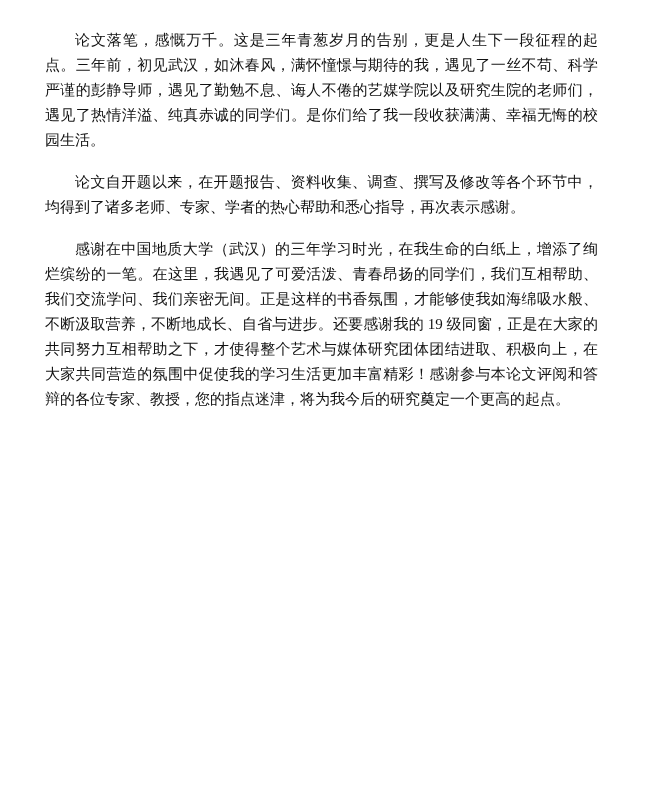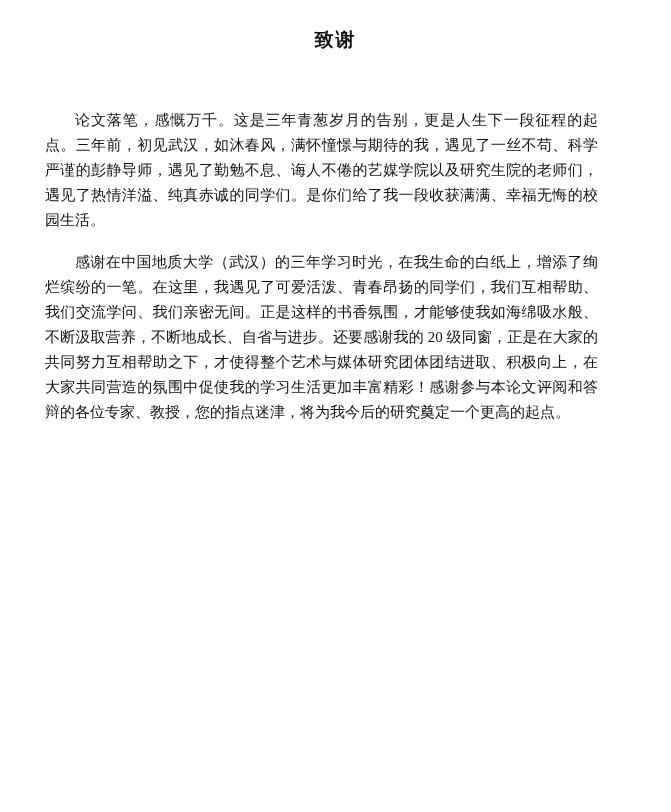--- a/index.html
+++ b/index.html
@@ -35,19 +35,19 @@
     margin: 0 0 17px 0;
     text-indent: 2em;
     text-align: justify;
     word-break: break-all;
   }
 </style>
 </head>
 <body>
 
 <div class="page">
-  <h1 class="doc-title">致谢</h1>
 
   <div class="doc-body">
     <p>论文落笔，感慨万千。这是三年青葱岁月的告别，更是人生下一段征程的起点。三年前，初见武汉，如沐春风，满怀憧憬与期待的我，遇见了一丝不苟、科学严谨的彭静导师，遇见了勤勉不息、诲人不倦的艺媒学院以及研究生院的老师们，遇见了热情洋溢、纯真赤诚的同学们。是你们给了我一段收获满满、幸福无悔的校园生活。</p>
-    <p>感谢在中国地质大学（武汉）的三年学习时光，在我生命的白纸上，增添了绚烂缤纷的一笔。在这里，我遇见了可爱活泼、青春昂扬的同学们，我们互相帮助、我们交流学问、我们亲密无间。正是这样的书香氛围，才能够使我如海绵吸水般、不断汲取营养，不断地成长、自省与进步。还要感谢我的 20 级同窗，正是在大家的共同努力互相帮助之下，才使得整个艺术与媒体研究团体团结进取、积极向上，在大家共同营造的氛围中促使我的学习生活更加丰富精彩！感谢参与本论文评阅和答辩的各位专家、教授，您的指点迷津，将为我今后的研究奠定一个更高的起点。</p>
+    <p>论文自开题以来，在开题报告、资料收集、调查、撰写及修改等各个环节中，均得到了诸多老师、专家、学者的热心帮助和悉心指导，再次表示感谢。</p>
+    <p>感谢在中国地质大学（武汉）的三年学习时光，在我生命的白纸上，增添了绚烂缤纷的一笔。在这里，我遇见了可爱活泼、青春昂扬的同学们，我们互相帮助、我们交流学问、我们亲密无间。正是这样的书香氛围，才能够使我如海绵吸水般、不断汲取营养，不断地成长、自省与进步。还要感谢我的 19 级同窗，正是在大家的共同努力互相帮助之下，才使得整个艺术与媒体研究团体团结进取、积极向上，在大家共同营造的氛围中促使我的学习生活更加丰富精彩！感谢参与本论文评阅和答辩的各位专家、教授，您的指点迷津，将为我今后的研究奠定一个更高的起点。</p>
   </div>
 </div>
 
 </body></html>

